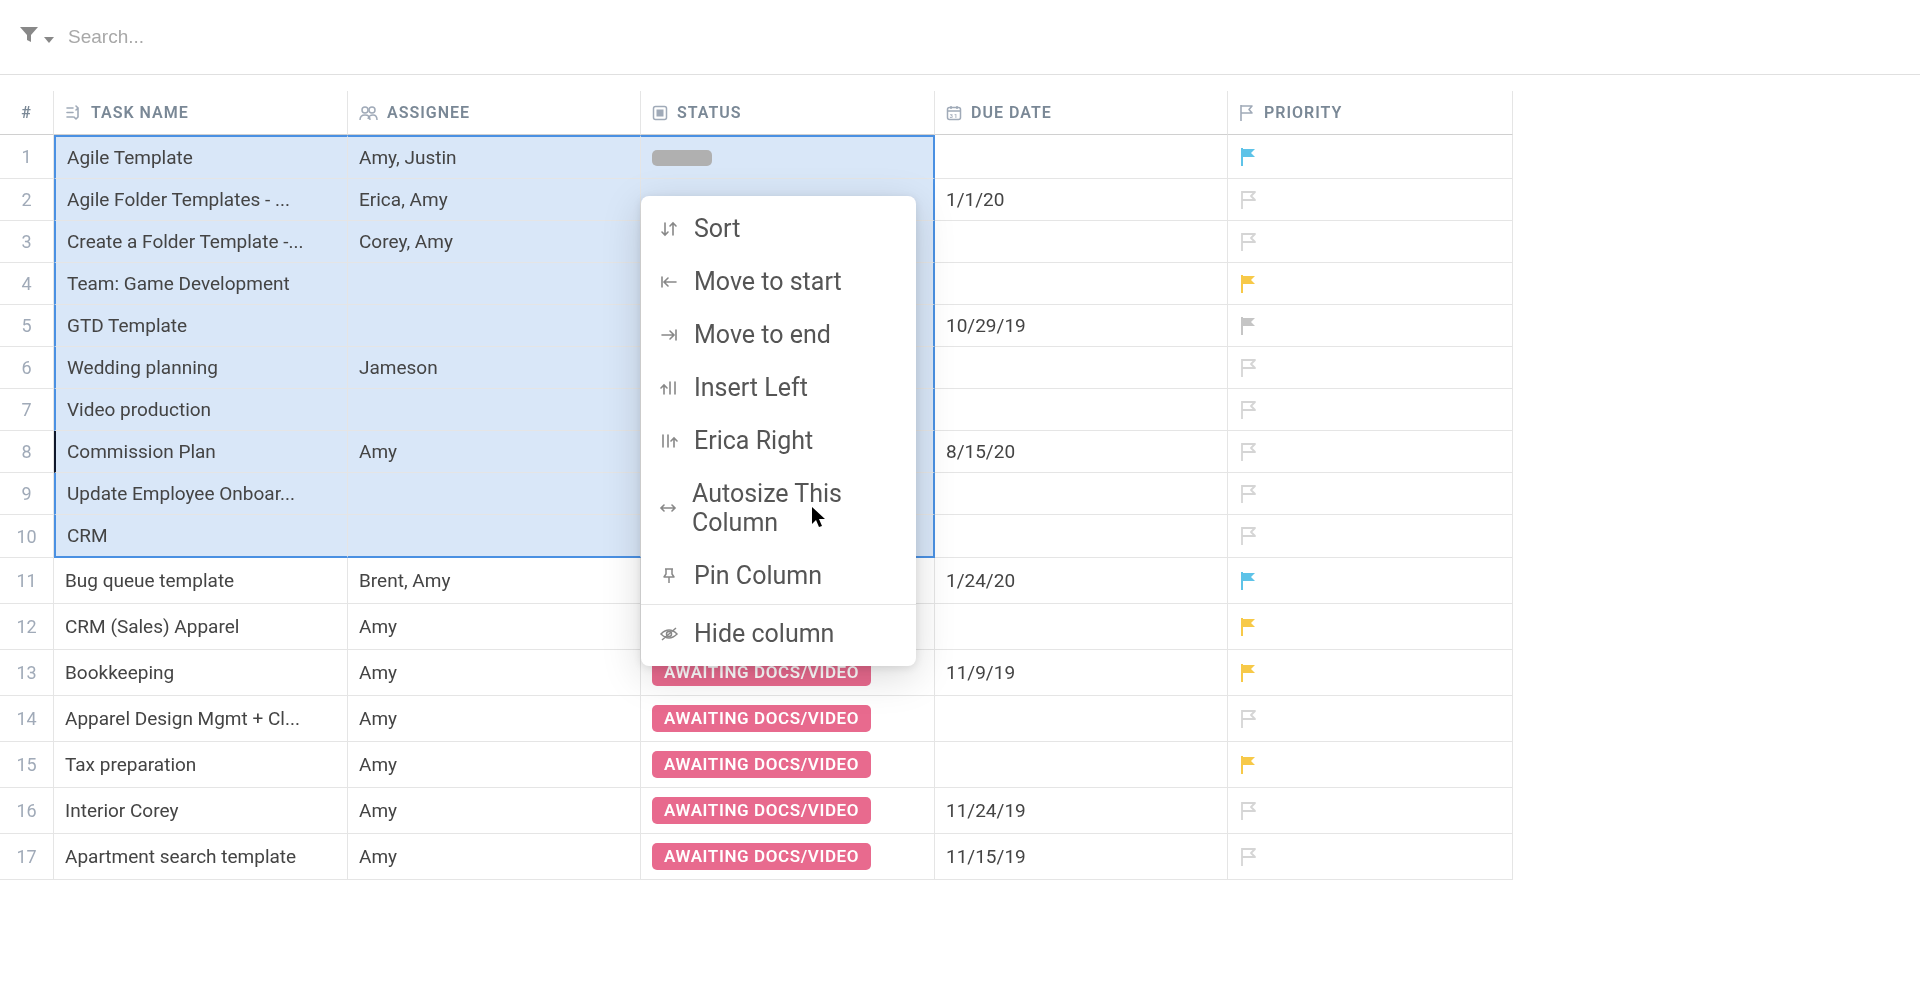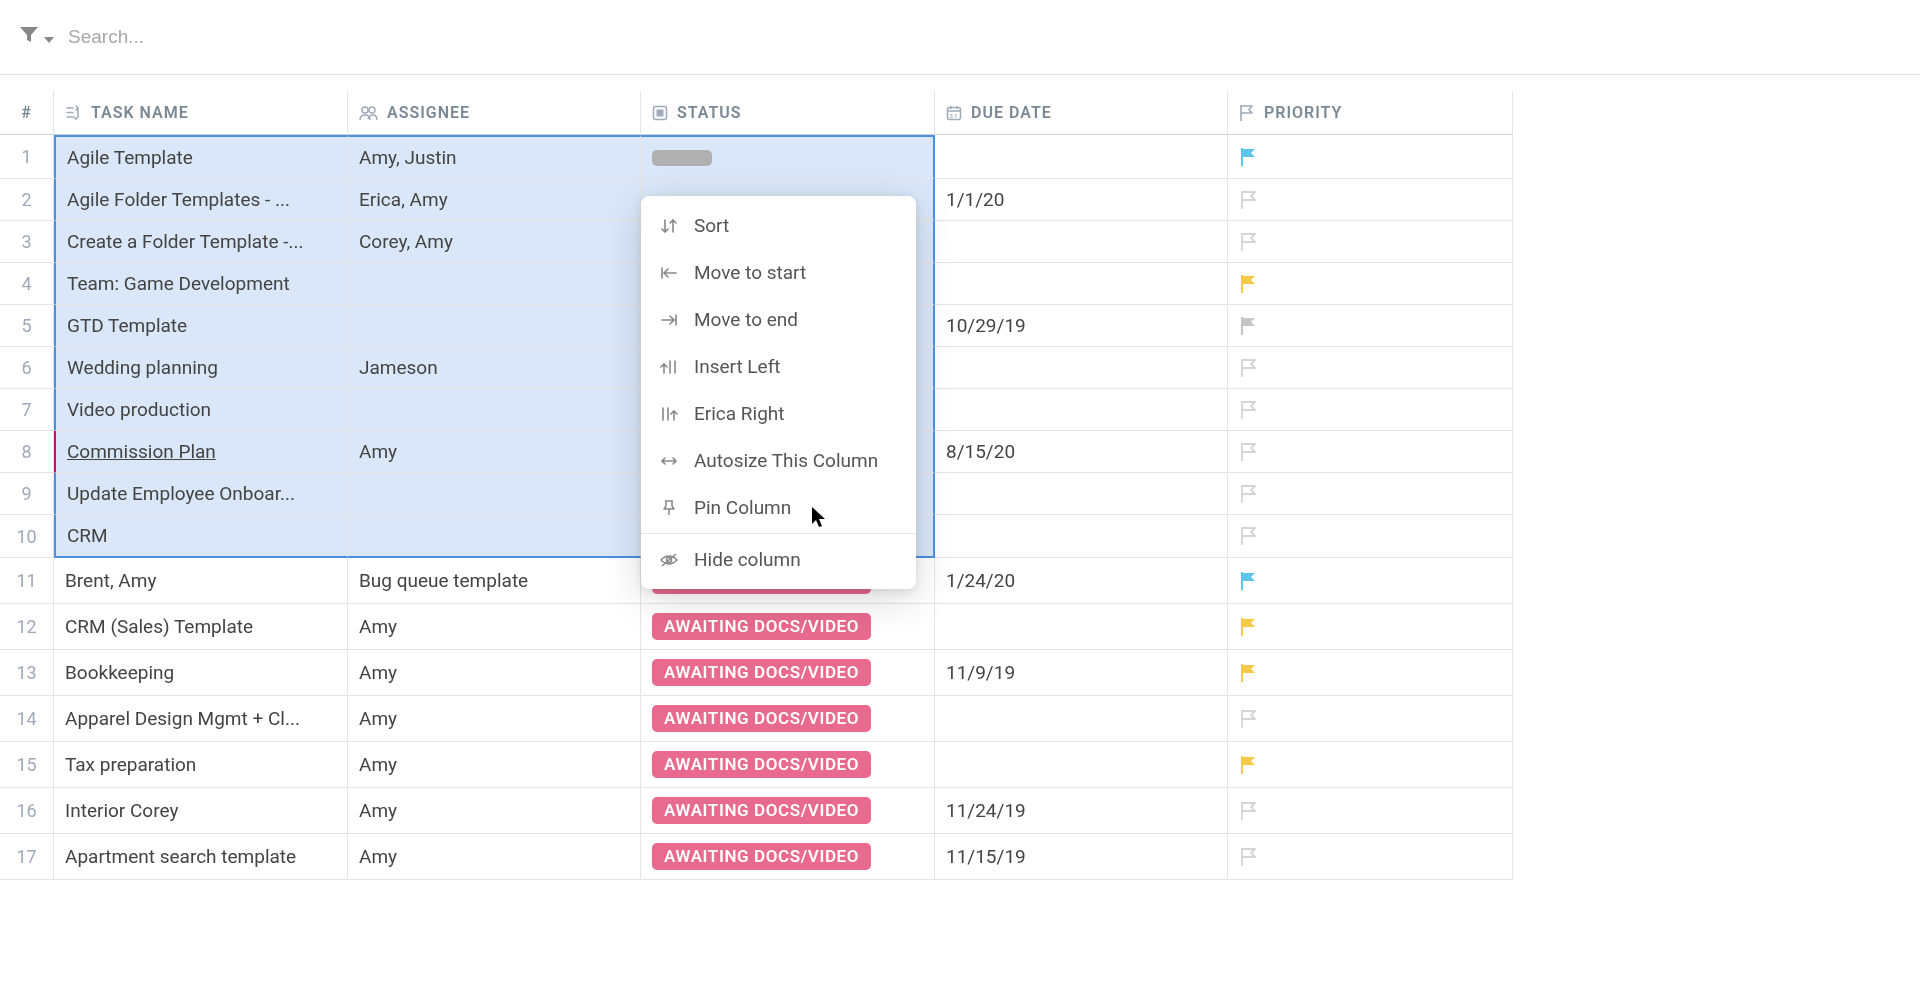--- a/index.html
+++ b/index.html
@@ -122,21 +122,21 @@
       box-shadow: 0 10px 40px rgba(0,0,0,0.15), 0 2px 8px rgba(0,0,0,0.1);
       width: 275px;
       padding: 6px 0;
       z-index: 100;
     }
     .menu-item {
       display: flex;
       align-items: center;
       gap: 15px;
       padding: 12px 18px;
-      font-size: 19px;
+      font-size: 25px;
       color: #555;
       cursor: pointer;
     }
     .menu-divider {
       height: 1px;
       background: #e5e5e5;
       margin: 2px 0;
     }
     .menu-icon {
       display: flex;
@@ -302,21 +302,21 @@
       <div class="row-cell selected" style="border-right:2px solid #4a90e2;"></div>
       <div class="row-cell"></div>
       <div class="row-cell">
         <span class="flag">
           <svg width="20" height="22" viewBox="0 0 20 22">
             <path d="M3 2 L3 20 M3 3 L16 3 L12 7 L16 11 L3 11" stroke="#d5d5d5" stroke-width="1.8" fill="none" stroke-linejoin="round"></path>
           </svg>
         </span>
       </div>
       <div class="row-cell num">8</div>
-      <div class="row-cell selected" style="border-left:2px solid #be185d;text-decoration:underline;">Commission Plan</div>
+      <div class="row-cell selected" style="border-left:2px solid #0f172a;">Commission Plan</div>
       <div class="row-cell selected" style="">Amy</div>
       <div class="row-cell selected" style="border-right:2px solid #4a90e2;"></div>
       <div class="row-cell">8/15/20</div>
       <div class="row-cell">
         <span class="flag">
           <svg width="20" height="22" viewBox="0 0 20 22">
             <path d="M3 2 L3 20 M3 3 L16 3 L12 7 L16 11 L3 11" stroke="#d5d5d5" stroke-width="1.8" fill="none" stroke-linejoin="round"></path>
           </svg>
         </span>
       </div>
@@ -338,36 +338,36 @@
       <div class="row-cell selected" style="border-bottom:2px solid #4a90e2;border-right:2px solid #4a90e2;"></div>
       <div class="row-cell"></div>
       <div class="row-cell">
         <span class="flag">
           <svg width="20" height="22" viewBox="0 0 20 22">
             <path d="M3 2 L3 20 M3 3 L16 3 L12 7 L16 11 L3 11" stroke="#d5d5d5" stroke-width="1.8" fill="none" stroke-linejoin="round"></path>
           </svg>
         </span>
       </div>
       <div class="row-cell num">11</div>
+      <div class="row-cell" style="">Bug queue template</div>
       <div class="row-cell" style="">Brent, Amy</div>
-      <div class="row-cell" style="">Bug queue template</div>
       <div class="row-cell" style="">
         <span class="status-badge">AWAITING DOCS/VIDEO</span>
       </div>
       <div class="row-cell">1/24/20</div>
       <div class="row-cell">
         <span class="flag">
           <svg width="20" height="22" viewBox="0 0 20 22">
             <path d="M3 2 L3 20" stroke="#5ec3e8" stroke-width="2"></path>
             <path d="M3 3 L16 3 L12 7 L16 11 L3 11 Z" fill="#5ec3e8"></path>
           </svg>
         </span>
       </div>
       <div class="row-cell num">12</div>
-      <div class="row-cell" style="">CRM (Sales) Template</div>
+      <div class="row-cell" style="">CRM (Sales) Apparel</div>
       <div class="row-cell" style="">Amy</div>
       <div class="row-cell" style="">
         <span class="status-badge">AWAITING DOCS/VIDEO</span>
       </div>
       <div class="row-cell"></div>
       <div class="row-cell">
         <span class="flag">
           <svg width="20" height="22" viewBox="0 0 20 22">
             <path d="M3 2 L3 20" stroke="#f7c948" stroke-width="2"></path>
             <path d="M3 3 L16 3 L12 7 L16 11 L3 11 Z" fill="#f7c948"></path>

